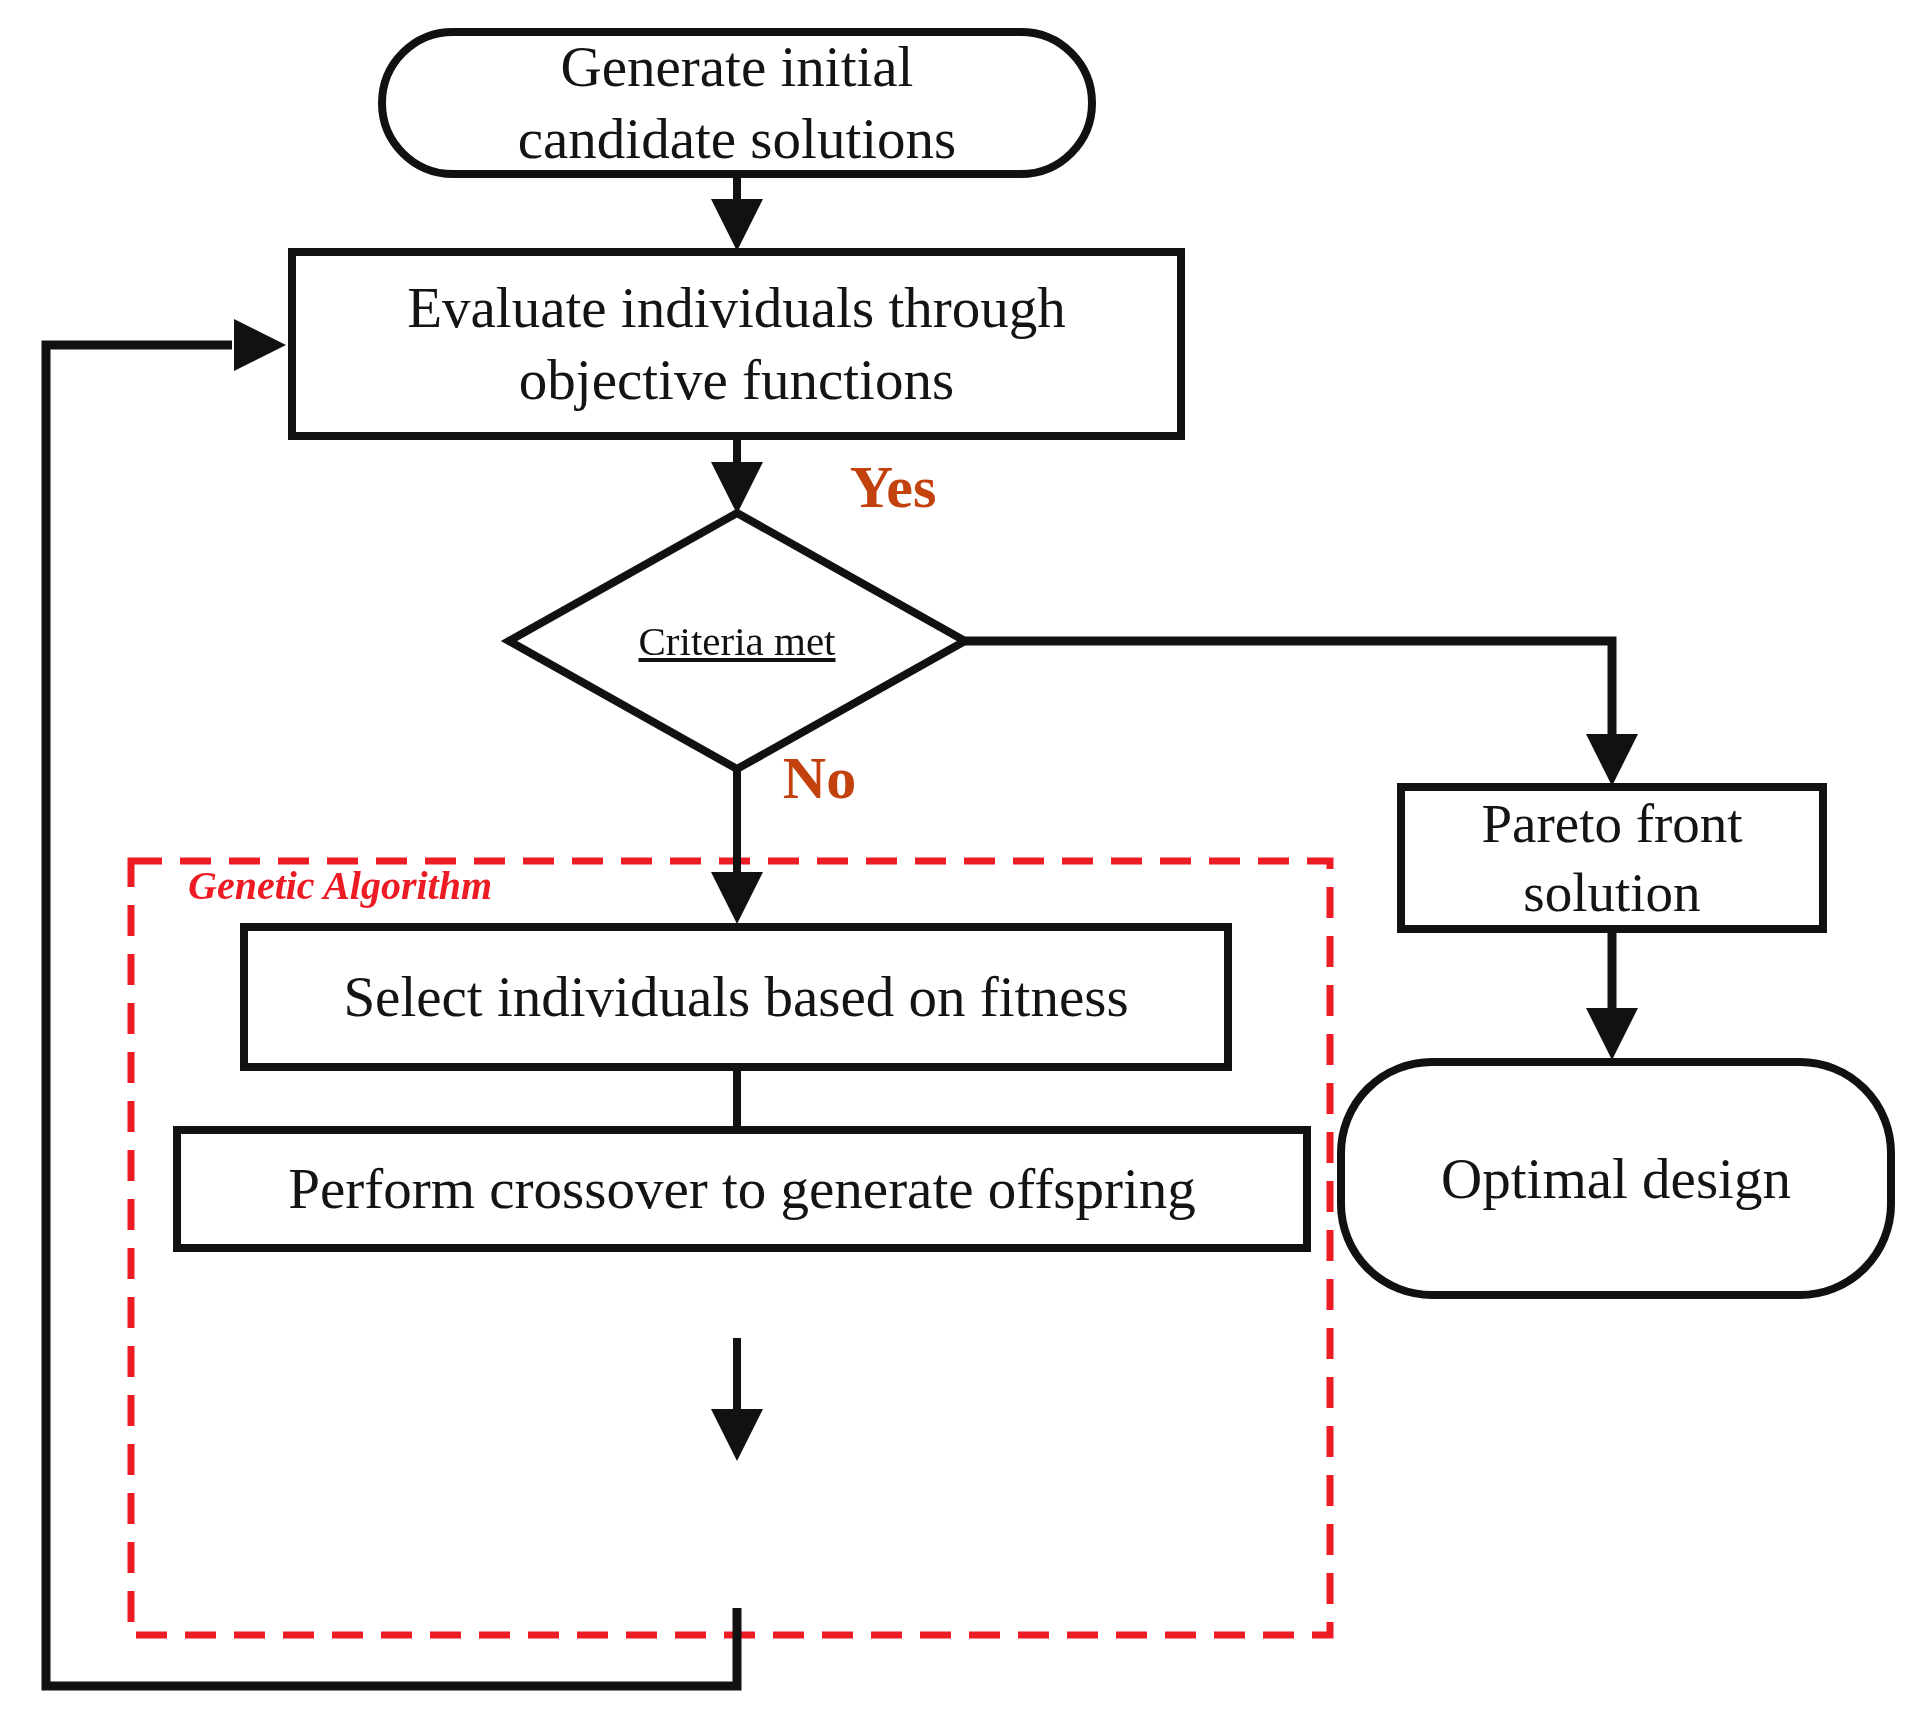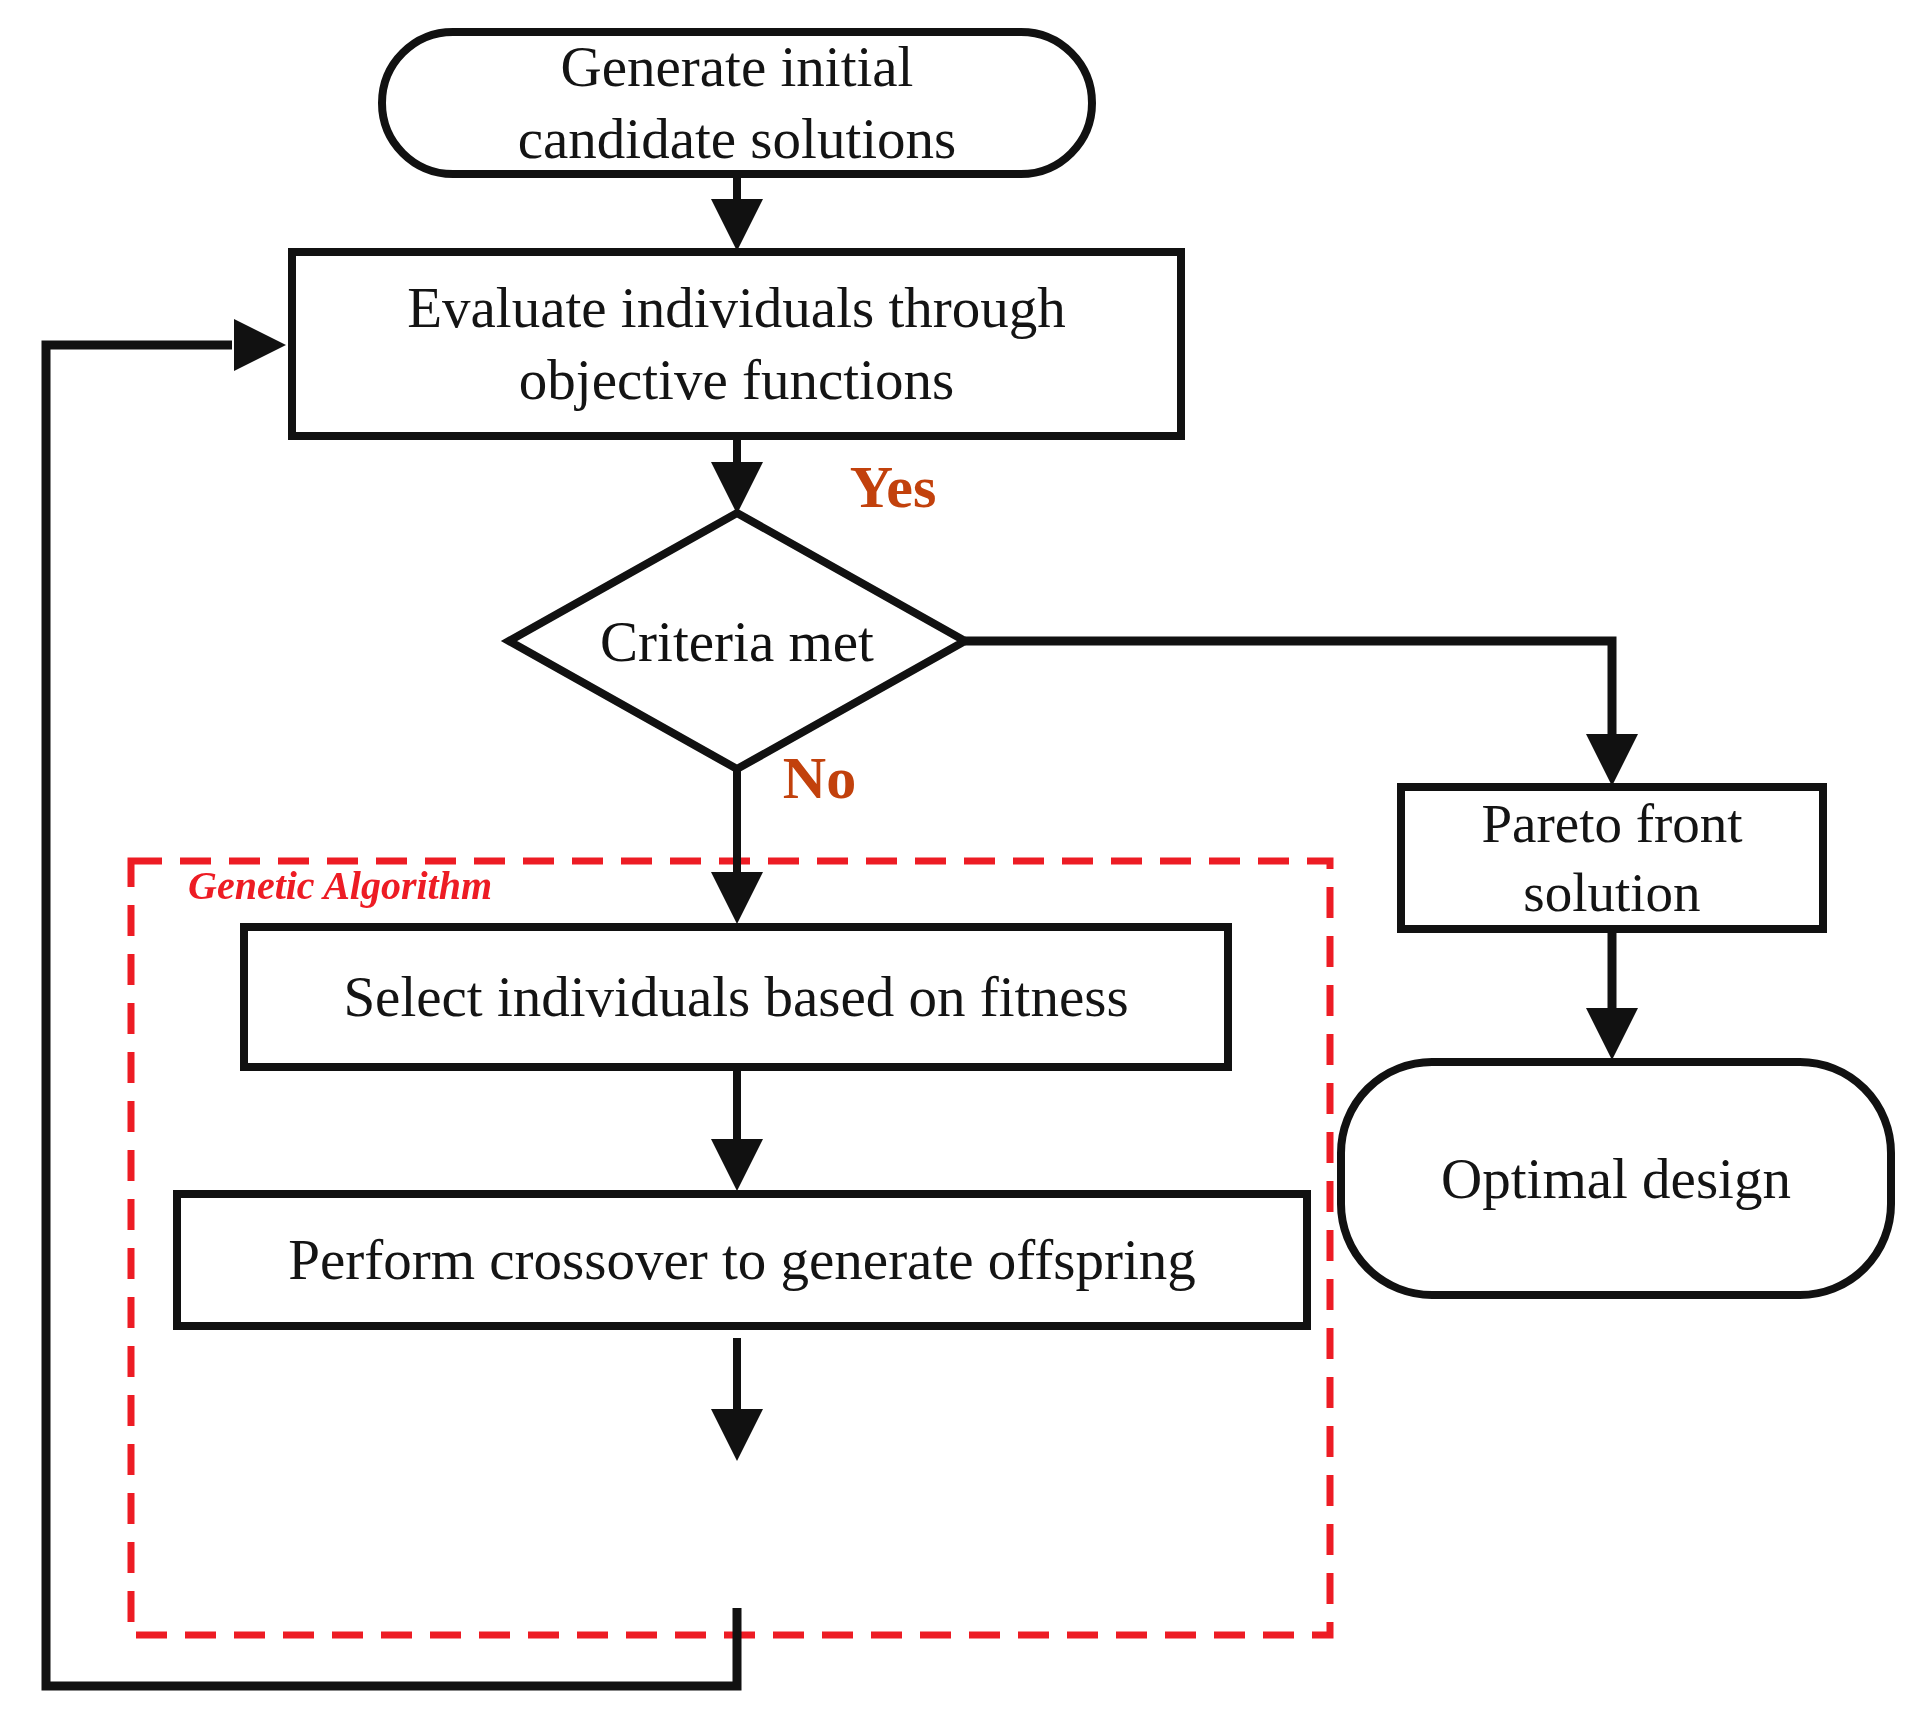--- a/index.html
+++ b/index.html
@@ -29,22 +29,23 @@
   }
   .terminator { border-radius: 95px; }
   .plain {
     position: absolute;
     background: transparent;
     border: none;
     display: flex;
     align-items: center;
     justify-content: center;
     text-align: center;
-    font-size: 57px;
+    font-size: 41px;
     white-space: pre-line;
+    text-decoration: underline;
   }
   .edge-label {
     position: absolute;
     font-weight: bold;
     font-size: 60px;
     color: #c2410c;
     display: flex;
     align-items: center;
     justify-content: center;
   }
@@ -118,21 +119,21 @@
 
   <div class="plain" style="left:537px; top:608px; width:400px; height:66px;">Criteria met</div>
 
   <div class="node" style="left:1397px; top:783px; width:430px; height:150px; font-size:55px;">Pareto front
 solution</div>
 
   <div class="node terminator" style="left:1337px; top:1058px; width:558px; height:241px;">Optimal design</div>
 
   <div class="node" style="left:240px; top:923px; width:992px; height:148px;">Select individuals based on fitness</div>
 
-  <div class="node" style="left:173px; top:1190px; width:1138px; height:140px;">Perform crossover to generate offspring</div>
+  <div class="node" style="left:173px; top:1126px; width:1138px; height:126px;">Perform crossover to generate offspring</div>
 
 
   <div class="edge-label" style="left:833px; top:452px; width:120px; height:70px;">Yes</div>
 
   <div class="edge-label" style="left:767px; top:743px; width:105px; height:70px;">No</div>
 
   <div class="group-label">Genetic Algorithm</div>
 
 </div>
 

